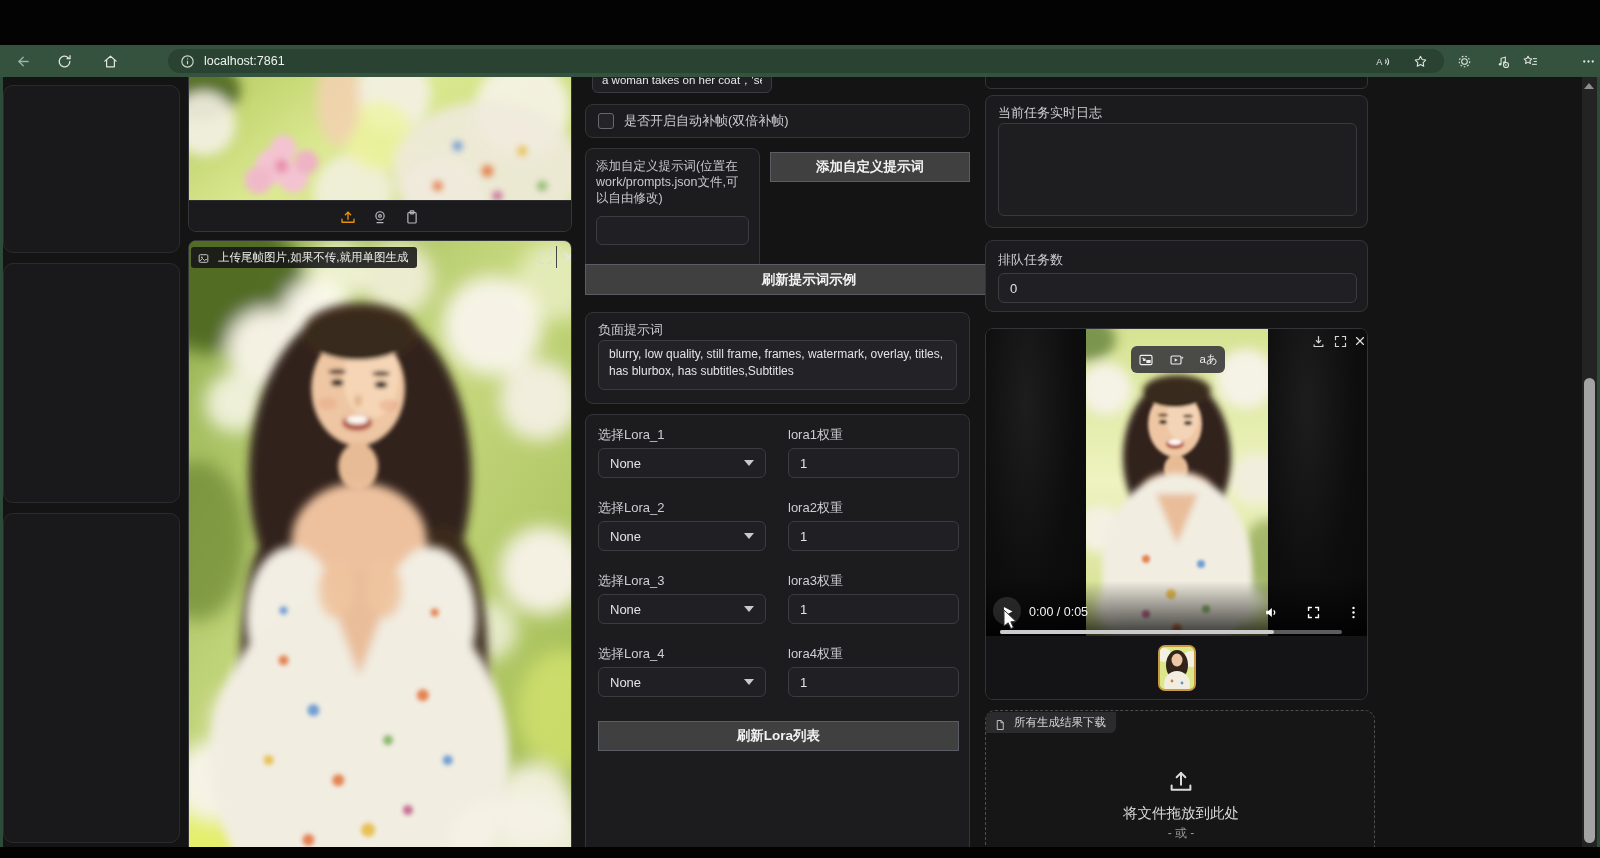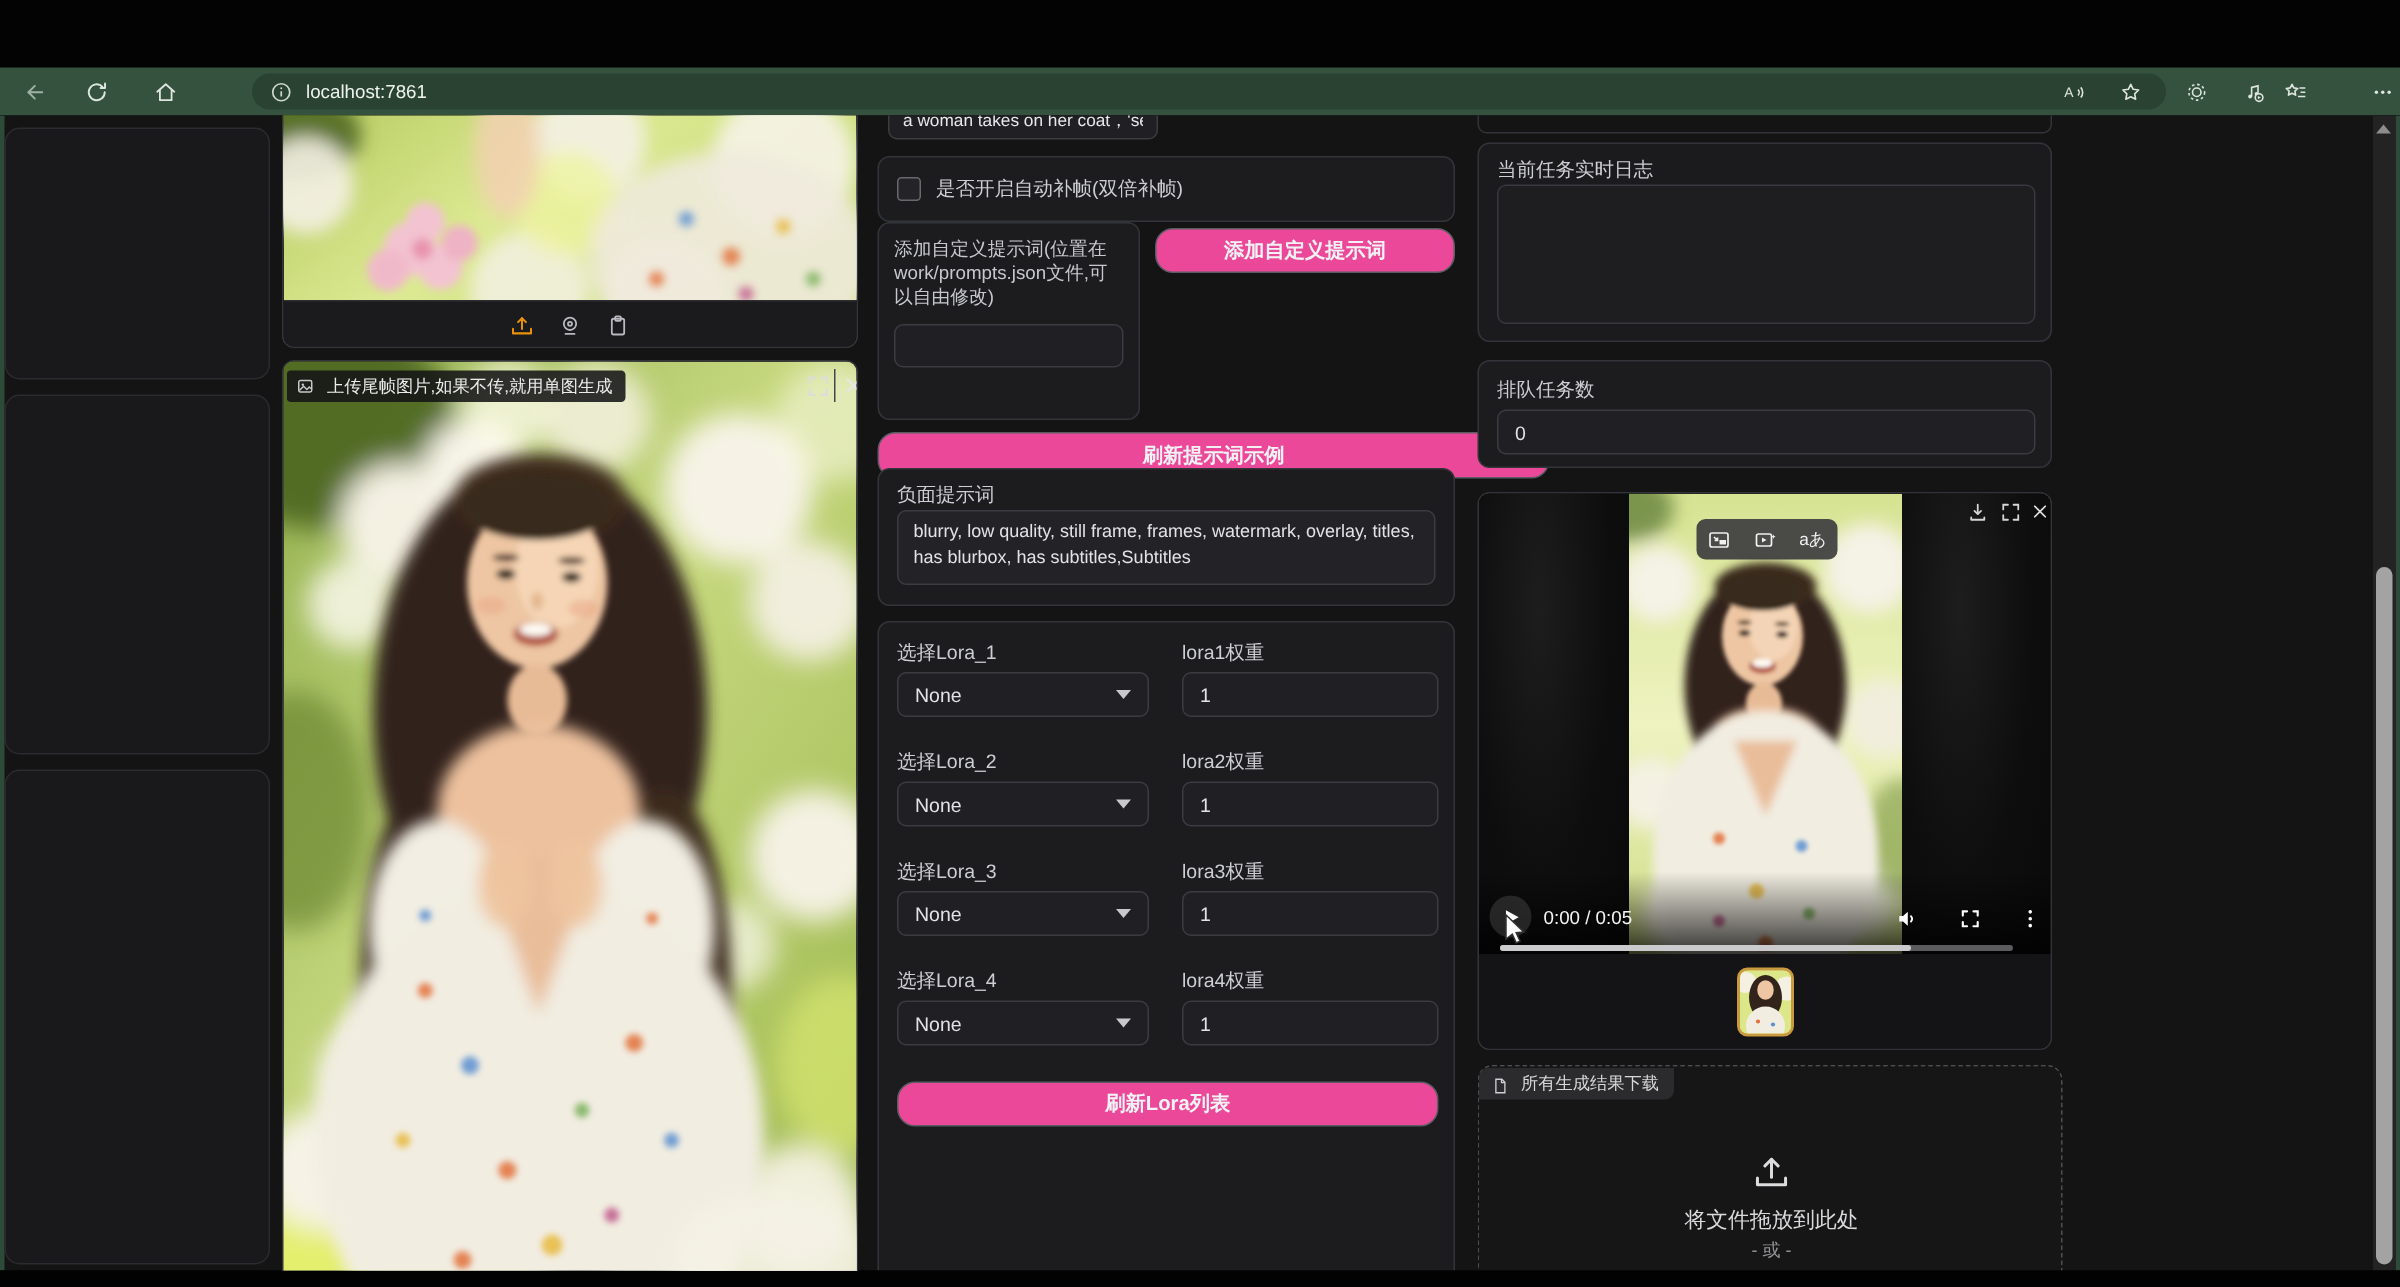--- a/index.html
+++ b/index.html
@@ -18,21 +18,21 @@
   #avatar{width:21px;height:21px;border-radius:50%;background:conic-gradient(#c43a3a,#3a55c4,#8a3ac4,#c43a62,#c43a3a);border:1px solid #5a7a64;}
   
   #page{left:0;top:77px;width:1600px;height:770px;background:#141414;overflow:hidden;}
   .edge-green{width:3px;background:#2e4b39;top:0;height:770px;}
   .panel{background:#1c1c1f;border:1px solid #33343a;border-radius:8px;box-sizing:border-box;}
   .ghostbox{background:#19191b;border:1px solid #2b2b2f;border-radius:10px;box-sizing:border-box;}
   .lbl{color:#cdced3;font-size:13px;}
   .ctl{background:#202024;border:1px solid #3b3b41;border-radius:6px;box-sizing:border-box;color:#e3e3e6;
     font-size:13px;font-family:inherit;display:flex;align-items:center;padding:0 11px;}
   input.ctl,textarea.ctl{outline:none;}
-  .gr-btn{background:#ec4899;border:1px solid #5a5d64;border-radius:12px;color:#f2f2f4;font-weight:700;
+  .gr-btn{background:#404040;border:1px solid #5a5d64;border-radius:0;color:#f2f2f4;font-weight:700;
     font-size:13.5px;display:flex;align-items:center;justify-content:center;box-sizing:border-box;cursor:pointer;font-family:inherit;}
   .caret{width:0;height:0;border-left:5px solid transparent;border-right:5px solid transparent;border-top:6px solid #c9c9cd;}
   .imgblock{border:1px solid #35363c;box-sizing:border-box;background:#101010;overflow:hidden;}
   .art{display:block;width:100%;height:100%;}
   .chip{background:rgba(20,20,22,.88);display:flex;align-items:center;gap:8px;box-sizing:border-box;}
   
   #video-stage{background:#060606;overflow:hidden;position:absolute;}
   .vid-side{position:absolute;top:0;height:100%;width:100px;background:radial-gradient(ellipse at 40% 25%,#232323 0%,#101010 55%,#0a0a0a 100%);opacity:.8;}
   #vid-toolbar{background:rgba(62,62,64,.93);border-radius:6px;display:flex;align-items:center;justify-content:space-around;}
   #vid-controls{background:linear-gradient(transparent,rgba(0,0,0,.78));}
@@ -326,34 +326,34 @@
             <path d="M6 6 L18 18"></path>
             <path d="M18 6 L6 18"></path>
           </svg>
       </span>
     </div>
 
     <div class="abs ctl" style="left:592px;top:-8px;width:180px;height:24px;border-radius:0 0 6px 6px;align-items:flex-end;padding:0 9px 4px">
       <span style="font-size:11.5px;color:#e8e8ea;white-space:nowrap;overflow:hidden">a woman takes on her coat，'sexy</span>
     </div>
 
-    <div class="abs panel" style="left:585px;top:27px;width:385px;height:44px;display:flex;align-items:center;padding:0 12px;gap:10px">
+    <div class="abs panel" style="left:585px;top:27px;width:385px;height:34px;display:flex;align-items:center;padding:0 12px;gap:10px">
       <span class="checkbox"></span>
       <span class="lbl">是否开启自动补帧(双倍补帧)</span>
     </div>
 
     <div class="abs panel" style="left:585px;top:71px;width:175px;height:132px;padding:9px 10px">
       <div class="lbl" style="font-size:12.5px;line-height:16px;color:#c7c8cd">添加自定义提示词(位置在work/prompts.json文件,可以自由修改)</div>
       <input class="ctl" style="position: absolute; left: 10px; top: 67px; width: 153px; height: 29px;" value="">
     </div>
     <button class="gr-btn abs" style="left:770px;top:75px;width:200px;height:30px">
         <span>添加自定义提示词</span>
       </button>
 
-    <button class="gr-btn abs" style="left:585px;top:211px;width:448px;height:31px">
+    <button class="gr-btn abs" style="left:585px;top:187px;width:448px;height:31px">
         <span>刷新提示词示例</span>
       </button>
 
     <div class="abs panel" style="left:585px;top:235px;width:385px;height:92px;padding:8px 12px">
       <div class="lbl">负面提示词</div>
       <textarea class="ctl" style="position: absolute; left: 12px; top: 27px; width: 359px; height: 50px; resize: none; padding: 5px 10px; font-size: 12px; line-height: 17px; background: rgb(35, 35, 39);">blurry, low quality, still frame, frames, watermark, overlay, titles, has blurbox, has subtitles,Subtitles</textarea>
     </div>
 
     <div class="abs panel" style="left:585px;top:337px;width:385px;height:440px">
 

